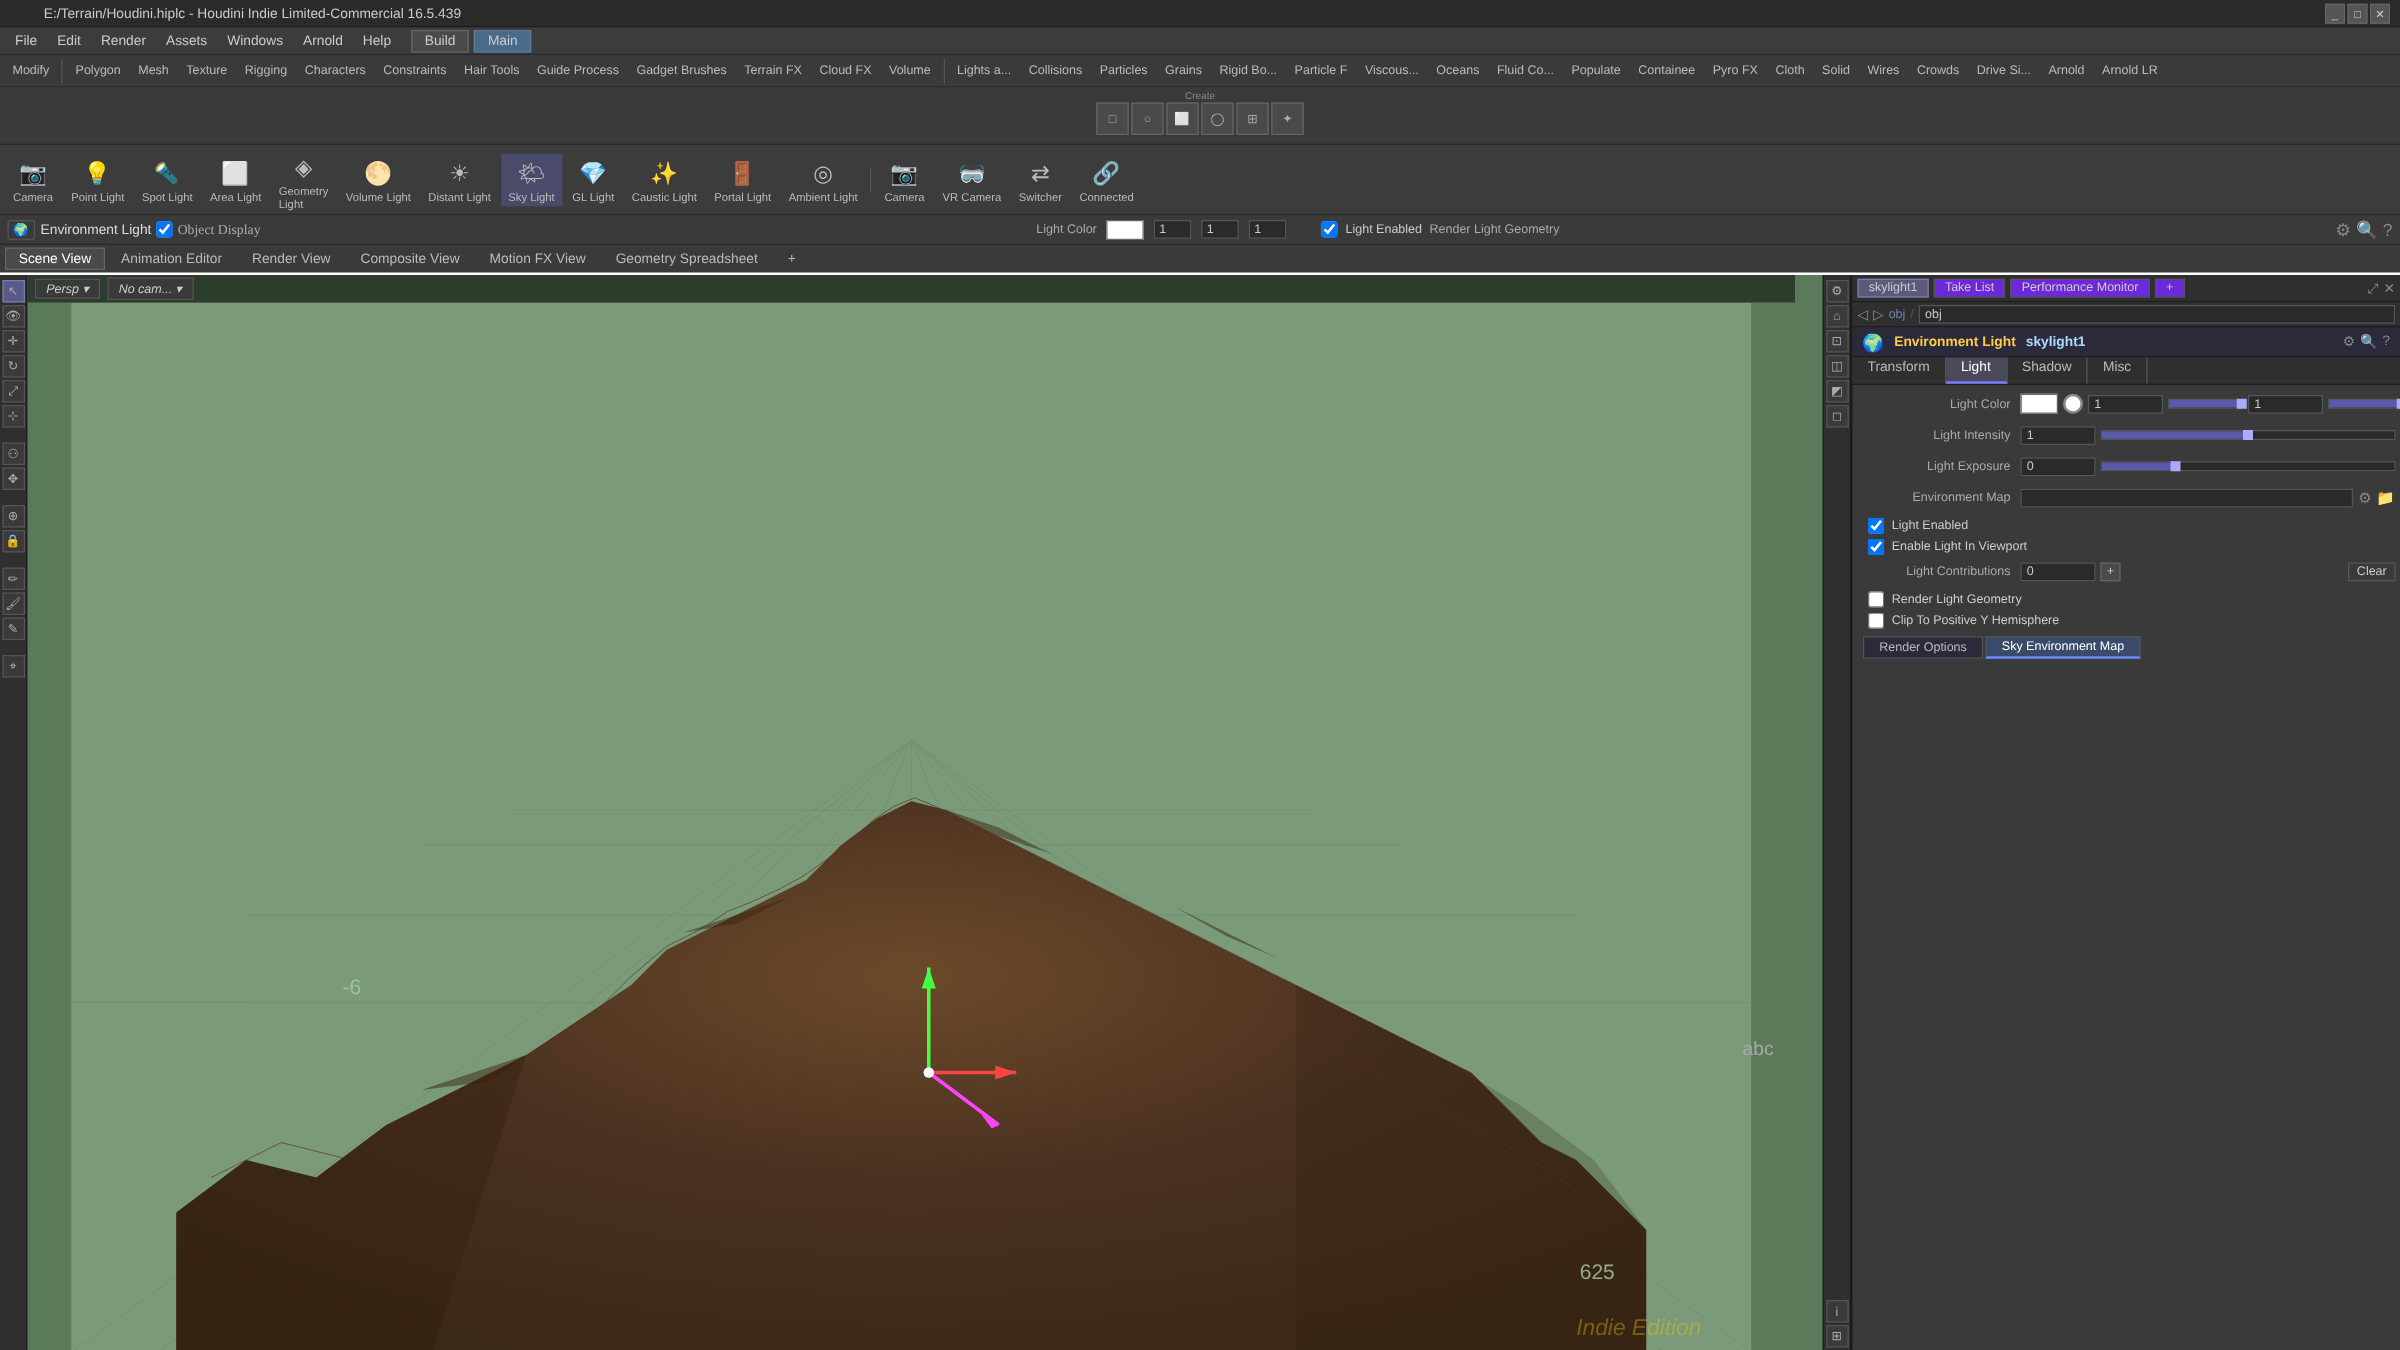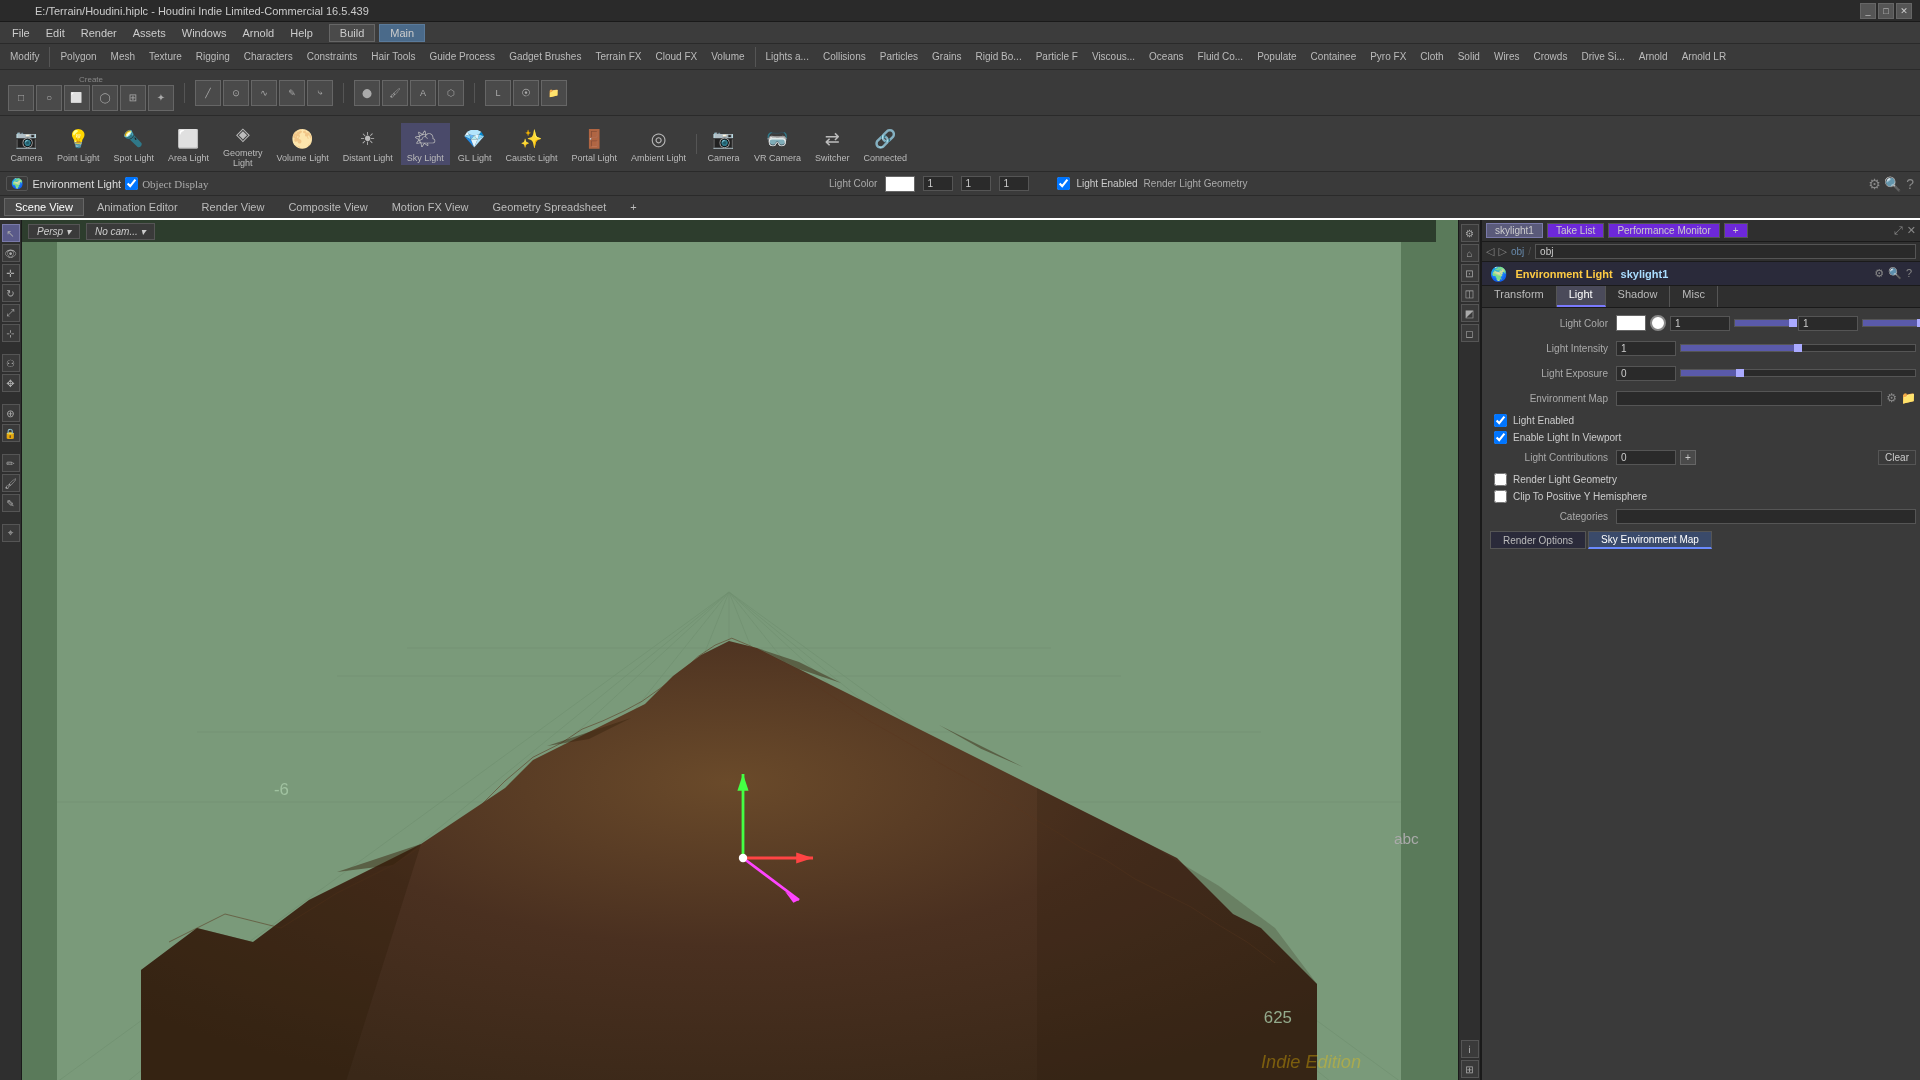--- a/index.html
+++ b/index.html
@@ -12,21 +12,21 @@
     #titlebar .ctrl-btn { width: 16px; height: 16px; background: #555; border: 1px solid #666; cursor: pointer; display: flex; align-items: center; justify-content: center; font-size: 9px; }
     
     
     #menubar { background: #3c3c3c; height: 22px; display: flex; align-items: center; padding: 0 4px; border-bottom: 1px solid #2a2a2a; }
     .menu-item { padding: 2px 8px; color: #ccc; cursor: pointer; font-size: 11px; }
     .build-btn { background: #4a4a4a; border: 1px solid #666; padding: 2px 10px; color: #ccc; cursor: pointer; font-size: 11px; margin-left: 8px; }
     .main-btn { background: #4a6a8a; border: 1px solid #5a7a9a; padding: 2px 10px; color: #ccc; cursor: pointer; font-size: 11px; margin-left: 4px; }
 
     
     #toolbar1 { background: #3a3a3a; height: 26px; display: flex; align-items: center; padding: 0 4px; gap: 2px; border-bottom: 1px solid #2a2a2a; overflow: hidden; }
-    #toolbar2 { background: #3a3a3a; height: 46px; display: flex; align-items: center; padding: 0 4px; gap: 4px; border-bottom: 1px solid #2a2a2a; overflow: hidden; }
+    #toolbar2 { background: #3a3a3a; height: 46px; display: flex; align-items: center; padding: 0 4px; gap: 4px; border-bottom: 1px solid #2a2a2a; overflow: hidden; flex-direction: column; }
     
     .tb-item { padding: 2px 6px; color: #bbb; cursor: pointer; font-size: 10px; white-space: nowrap; }
     .tb-sep { width: 1px; height: 20px; background: #555; margin: 0 2px; }
 
     
     #lights-toolbar { background: #3c3c3c; height: 56px; display: flex; align-items: center; padding: 0 4px; gap: 2px; border-bottom: 1px solid #2a2a2a; overflow: hidden; }
     .light-btn { display: flex; flex-direction: column; align-items: center; padding: 2px 6px; cursor: pointer; color: #bbb; font-size: 9px; min-width: 45px; }
     .light-icon { width: 28px; height: 28px; display: flex; align-items: center; justify-content: center; font-size: 18px; }
     .light-btn.active { background: #4a4a6a; }
 
@@ -214,21 +214,21 @@
   <div class="light-btn">
     <div class="light-icon" style="font-size:16px;">🔦</div>
     <span>Spot Light</span>
   </div>
   <div class="light-btn">
     <div class="light-icon">⬜</div>
     <span>Area Light</span>
   </div>
   <div class="light-btn">
     <div class="light-icon">◈</div>
-    <span style="text-align:center;">Geometry<br>Light</span>
+    <span style="">Geometry<br>Light</span>
   </div>
   <div class="light-btn">
     <div class="light-icon">🌕</div>
     <span>Volume Light</span>
   </div>
   <div class="light-btn">
     <div class="light-icon">☀</div>
     <span>Distant Light</span>
   </div>
   <div class="light-btn active">
@@ -545,26 +545,20 @@
 
       <div class="checkbox-row">
         <input type="checkbox" id="cb-render-geom" style="">
         <label for="cb-render-geom">Render Light Geometry</label>
       </div>
       <div class="checkbox-row">
         <input type="checkbox" id="cb-clip-y" style="">
         <label for="cb-clip-y">Clip To Positive Y Hemisphere</label>
       </div>
 
-      <div class="prop-row">
-        <span class="prop-label">Categories</span>
-        <div class="prop-value">
-          <input type="text" class="prop-input" style="flex: 1 1 0%;" value="">
-        </div>
-      </div>
 
       <div class="render-options-tab">
         <button class="render-tab-btn">Render Options</button>
         <button class="render-tab-btn active">Sky Environment Map</button>
       </div>
 
 
     </div>
   </div>
 </div>

